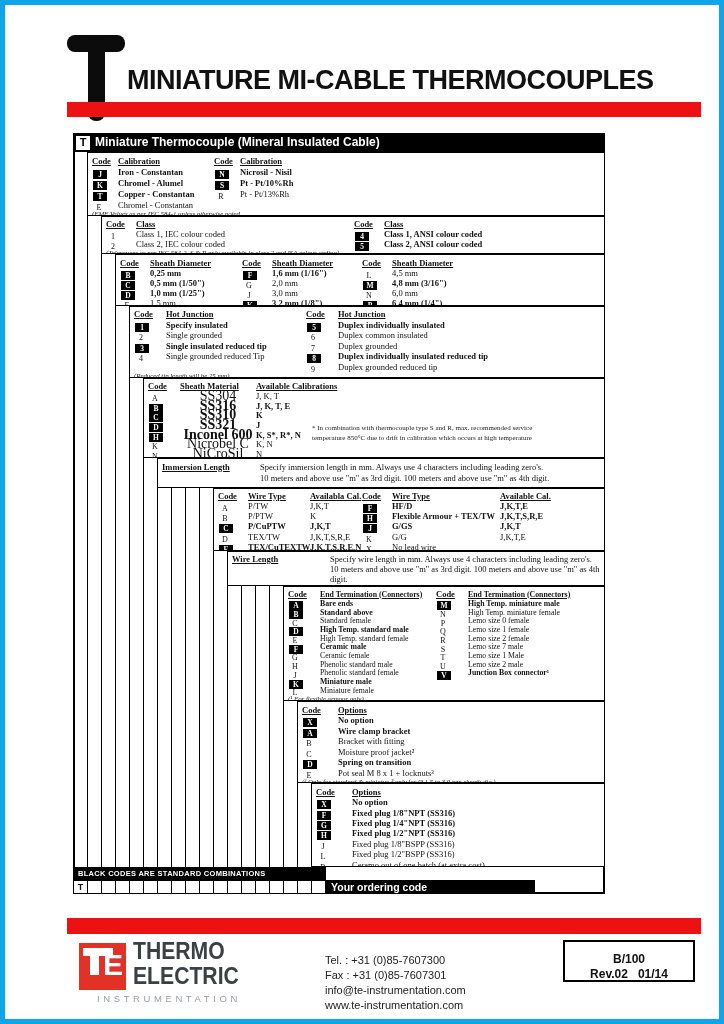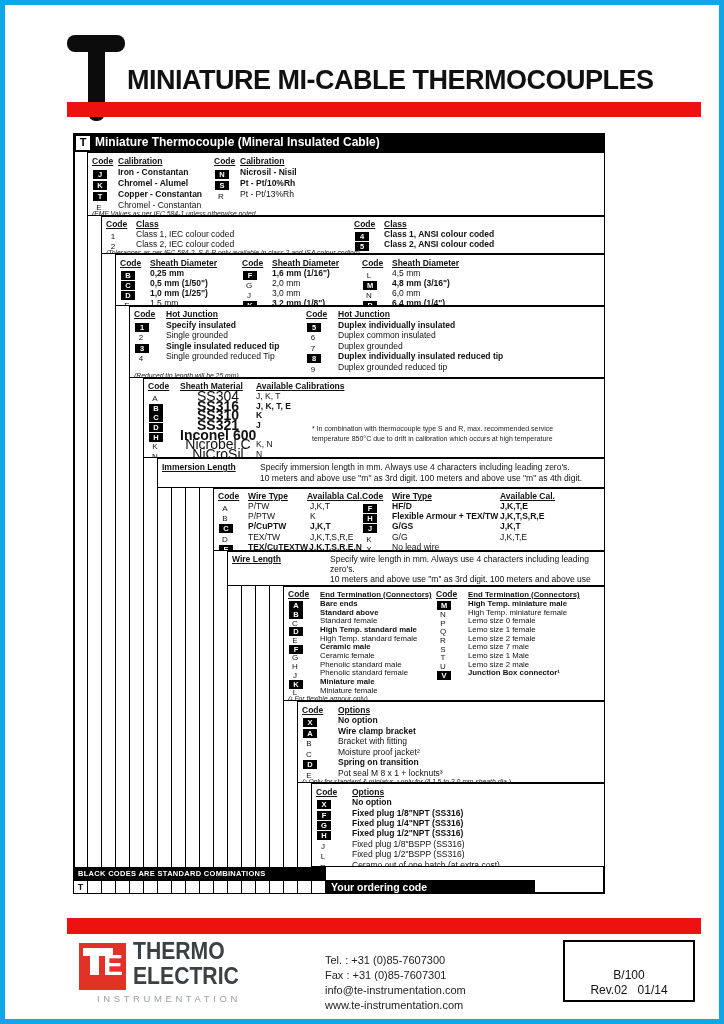--- a/index.html
+++ b/index.html
@@ -11,21 +11,21 @@
   .bigT-stem{position:absolute;left:83px;top:32px;width:17px;height:84px;background:#0c0c0c;border-radius:8px;}
   .doc-title{position:absolute;left:122px;top:60px;font-size:27px;font-weight:bold;letter-spacing:-0.5px;white-space:nowrap;}
   .redbar{position:absolute;left:62px;width:634px;height:15px;background:#ee1111;}
   .redbar.top{top:97px;} .redbar.bottom{top:913px;height:16px;}
   
   .outer{position:absolute;left:68px;top:128px;width:532px;height:761px;border:2px solid #000;box-sizing:border-box;}
   .titlebar{position:absolute;left:68px;top:128px;width:532px;height:19px;background:#000;box-sizing:border-box;}
   .tbox{position:absolute;left:2px;top:2px;width:14px;height:14px;background:#fff;border:1px solid #000;
         font-size:11px;font-weight:bold;text-align:center;line-height:13px;color:#000;}
   .titlebar-text{position:absolute;left:22px;top:2px;color:#fff;font-size:12px;font-weight:bold;white-space:nowrap;}
-  .sec{position:absolute;border:1.5px solid #000;background:#fff;box-sizing:border-box;overflow:hidden;}
+  .sec{position:absolute;border:1.5px solid #000;background:#fff;box-sizing:border-box;overflow:hidden;font-family:Liberation Serif, serif;}
   .groups{display:flex;padding:2px 0 0 4px;}
   .ct{flex:none;}
   .gflex{flex:1;}
   .ct-head,.ct-row{display:flex;align-items:center;}
   .ct-h{font-weight:bold;text-decoration:underline;font-size:8.5px;white-space:nowrap;}
   .ct-c{flex:none;}
   .ct-l{white-space:nowrap;font-size:8.5px;}
   .ct-a{white-space:nowrap;font-size:8.5px;flex:1;}
   .std .ct-l,.std .ct-a{font-weight:bold;}
   .kbox{display:inline-block;min-width:10px;padding:0 2px;margin-left:1px;background:#000;color:#fff;
@@ -60,22 +60,22 @@
   .orderbar{position:absolute;left:320px;top:875px;width:210px;height:14px;background:#000;color:#fff;
             font-size:10.5px;font-weight:bold;line-height:14px;padding-left:6px;box-sizing:border-box;white-space:nowrap;}
   
   .te-sq{position:absolute;left:74px;top:938px;width:47px;height:47px;background:#e23227;}
   .te-t-bar{position:absolute;left:4px;top:5px;width:30px;height:8px;background:#fff;}
   .te-t-stem{position:absolute;left:11px;top:5px;width:9px;height:27px;background:#fff;}
   .te-e{position:absolute;right:3px;top:4px;color:#fff;font-weight:bold;font-size:30px;line-height:36px;}
   .logo-line{position:absolute;left:128px;font-size:23px;font-weight:bold;color:#3b4045;transform:scaleX(0.92);transform-origin:left;white-space:nowrap;}
   .logo-sub{position:absolute;left:92px;top:988px;font-size:9.5px;color:#9aa0a5;letter-spacing:3.6px;white-space:nowrap;}
   .contact{position:absolute;left:320px;top:948px;font-size:11px;line-height:15px;color:#222;}
-  .revbox{position:absolute;left:558px;top:935px;width:132px;height:62px;border:2px solid #000;box-sizing:border-box;
-          text-align:center;font-size:12px;font-weight:normal;padding-top:26px;}
+  .revbox{position:absolute;left:558px;top:935px;width:132px;height:42px;border:2px solid #000;box-sizing:border-box;
+          text-align:center;font-size:12px;font-weight:bold;padding-top:10px;}
   .revbox div{white-space:pre;line-height:15px;}
 </style>
 </head>
 <body>
 
 <div id="page">
 
   <div class="bigT-bar"></div>
   <div class="bigT-stem"></div>
   <div class="doc-title">MINIATURE MI-CABLE THERMOCOUPLES</div>
@@ -316,20 +316,21 @@
             <span class="ct-a">K</span>
           </div>
           <div class="ct-row std">
             <span class="ct-c"><span class="kbox">D</span></span>
             <span class="ct-l">SS321</span>
             <span class="ct-a">J</span>
           </div>
           <div class="ct-row std">
             <span class="ct-c"><span class="kbox">H</span></span>
             <span class="ct-l">Inconel 600</span>
+            <span class="ct-a">K, S*, R*, N</span>
           </div>
           <div class="ct-row">
             <span class="ct-c"><span class="kplain">K</span></span>
             <span class="ct-l">Nicrobel C</span>
             <span class="ct-a">K, N</span>
           </div>
           <div class="ct-row">
             <span class="ct-c"><span class="kplain">N</span></span>
             <span class="ct-l">NiCroSil</span>
             <span class="ct-a">N</span>

